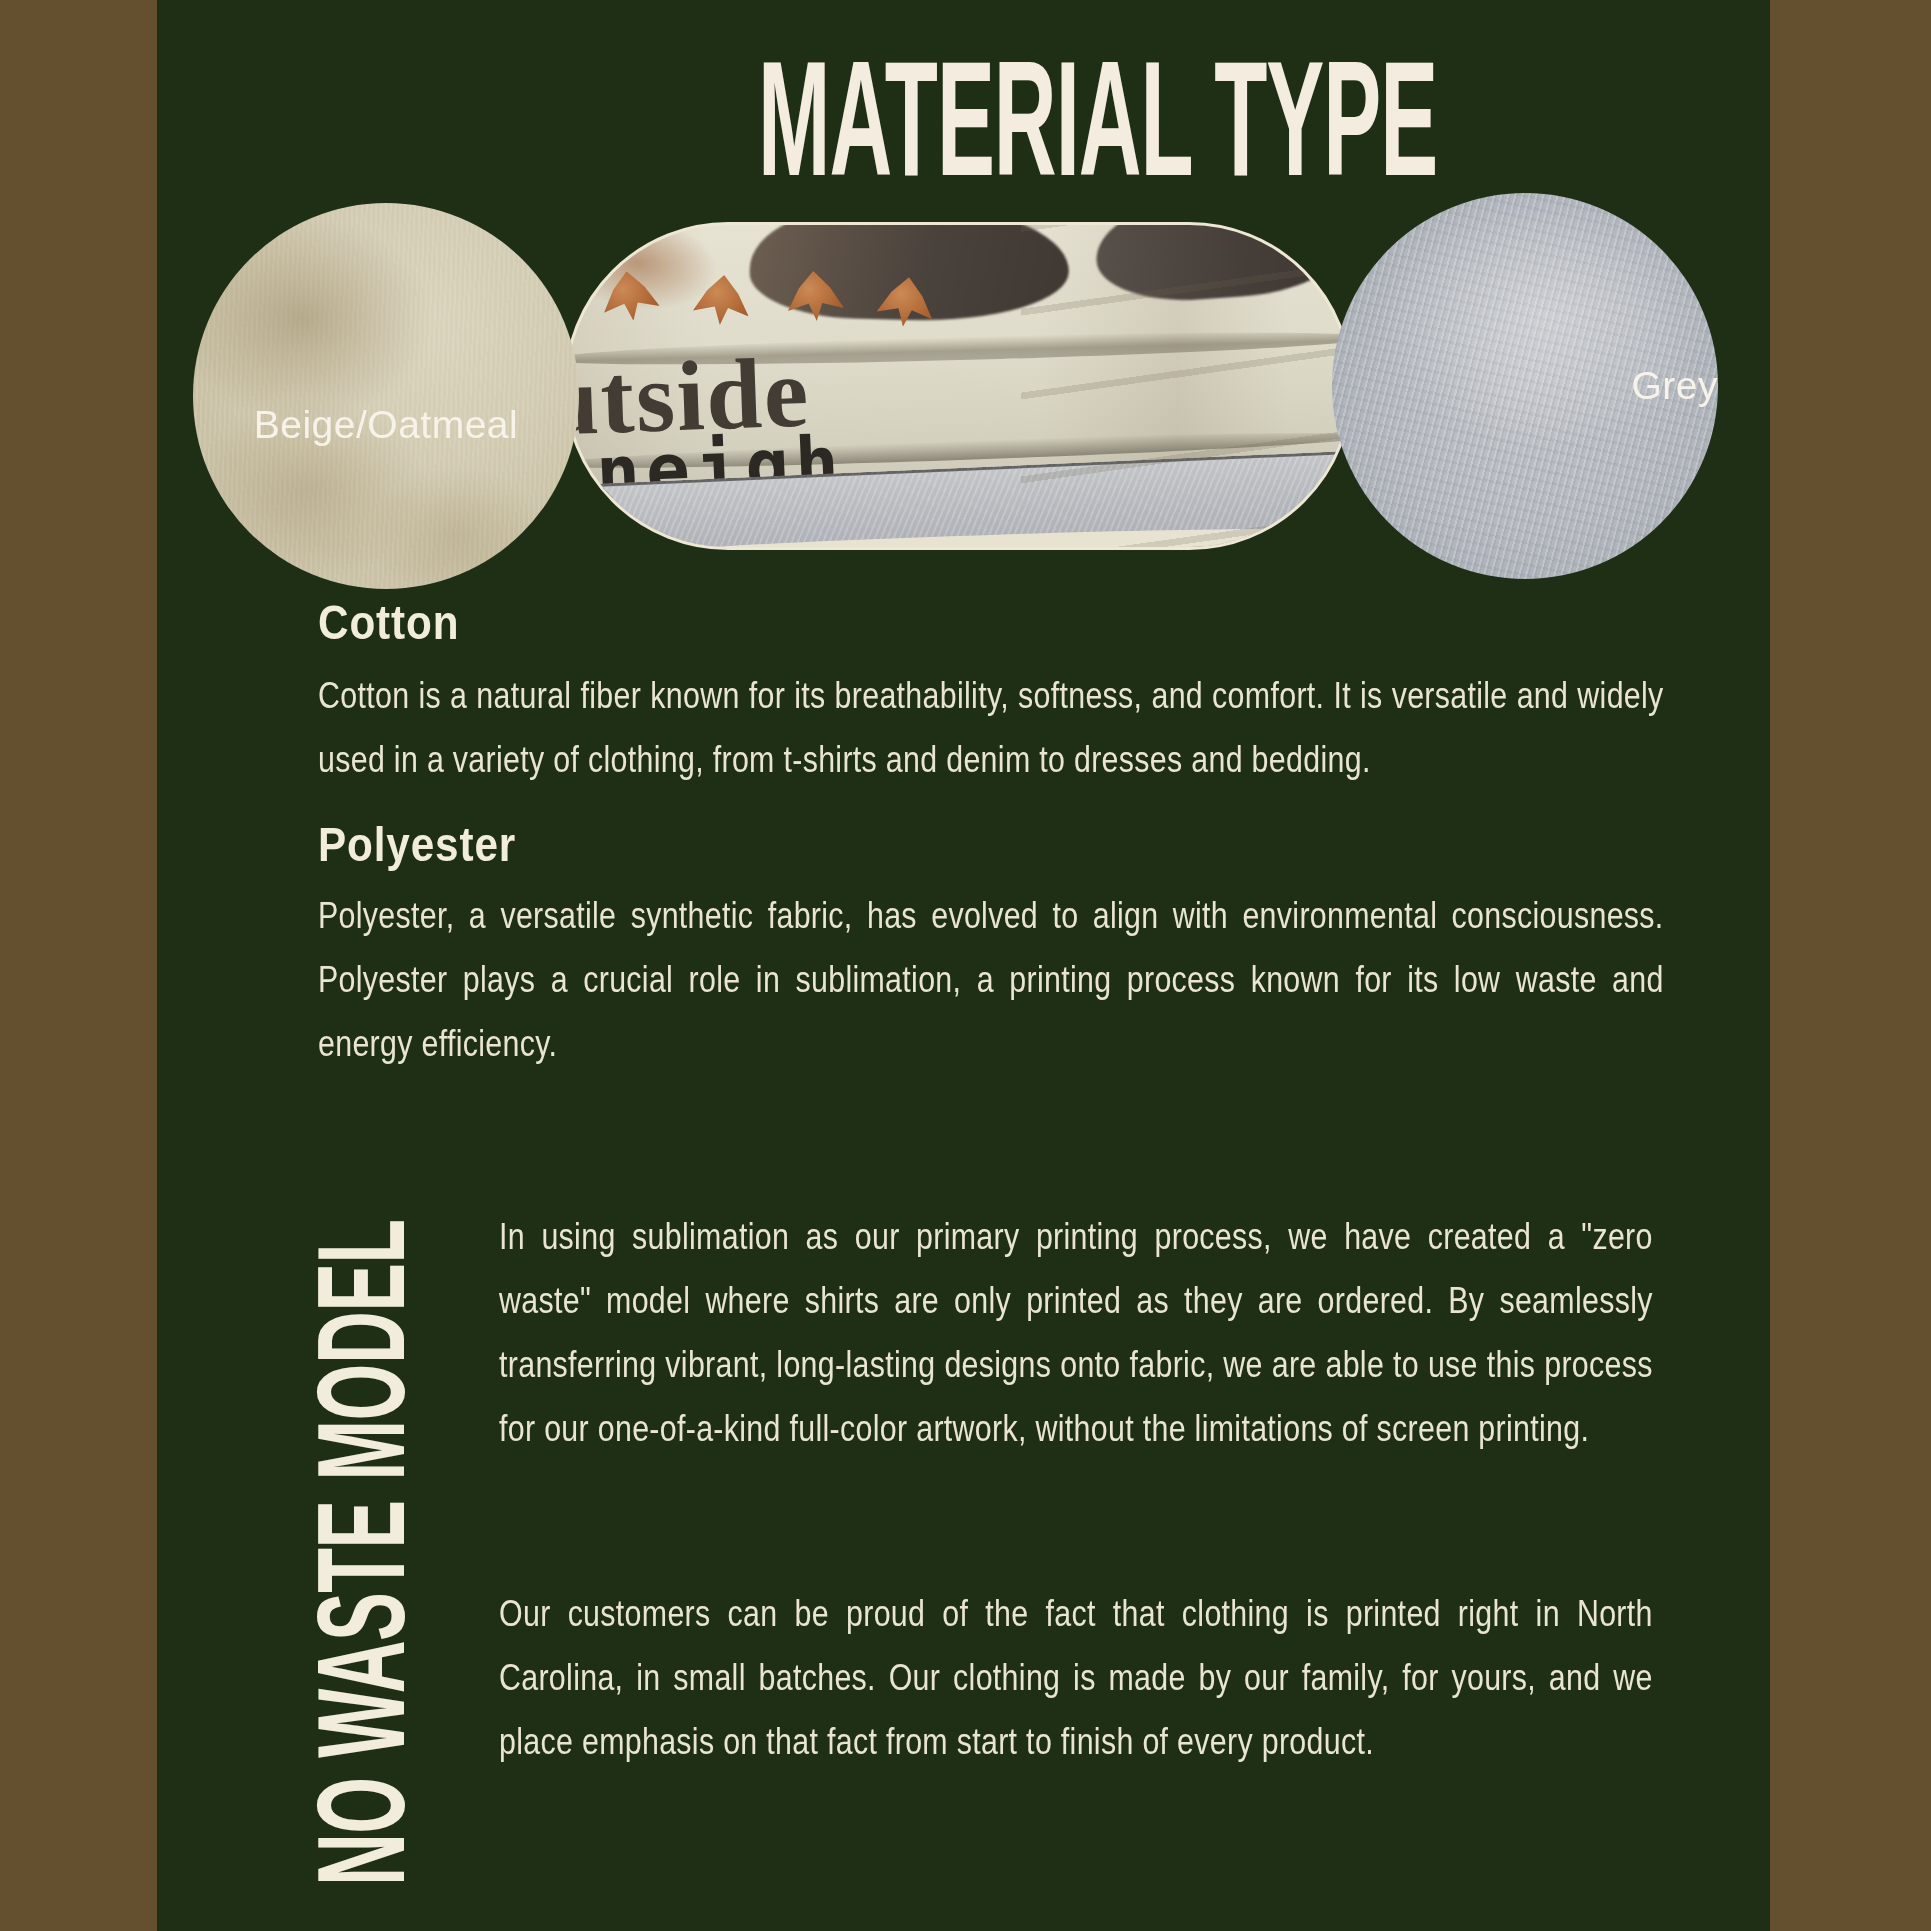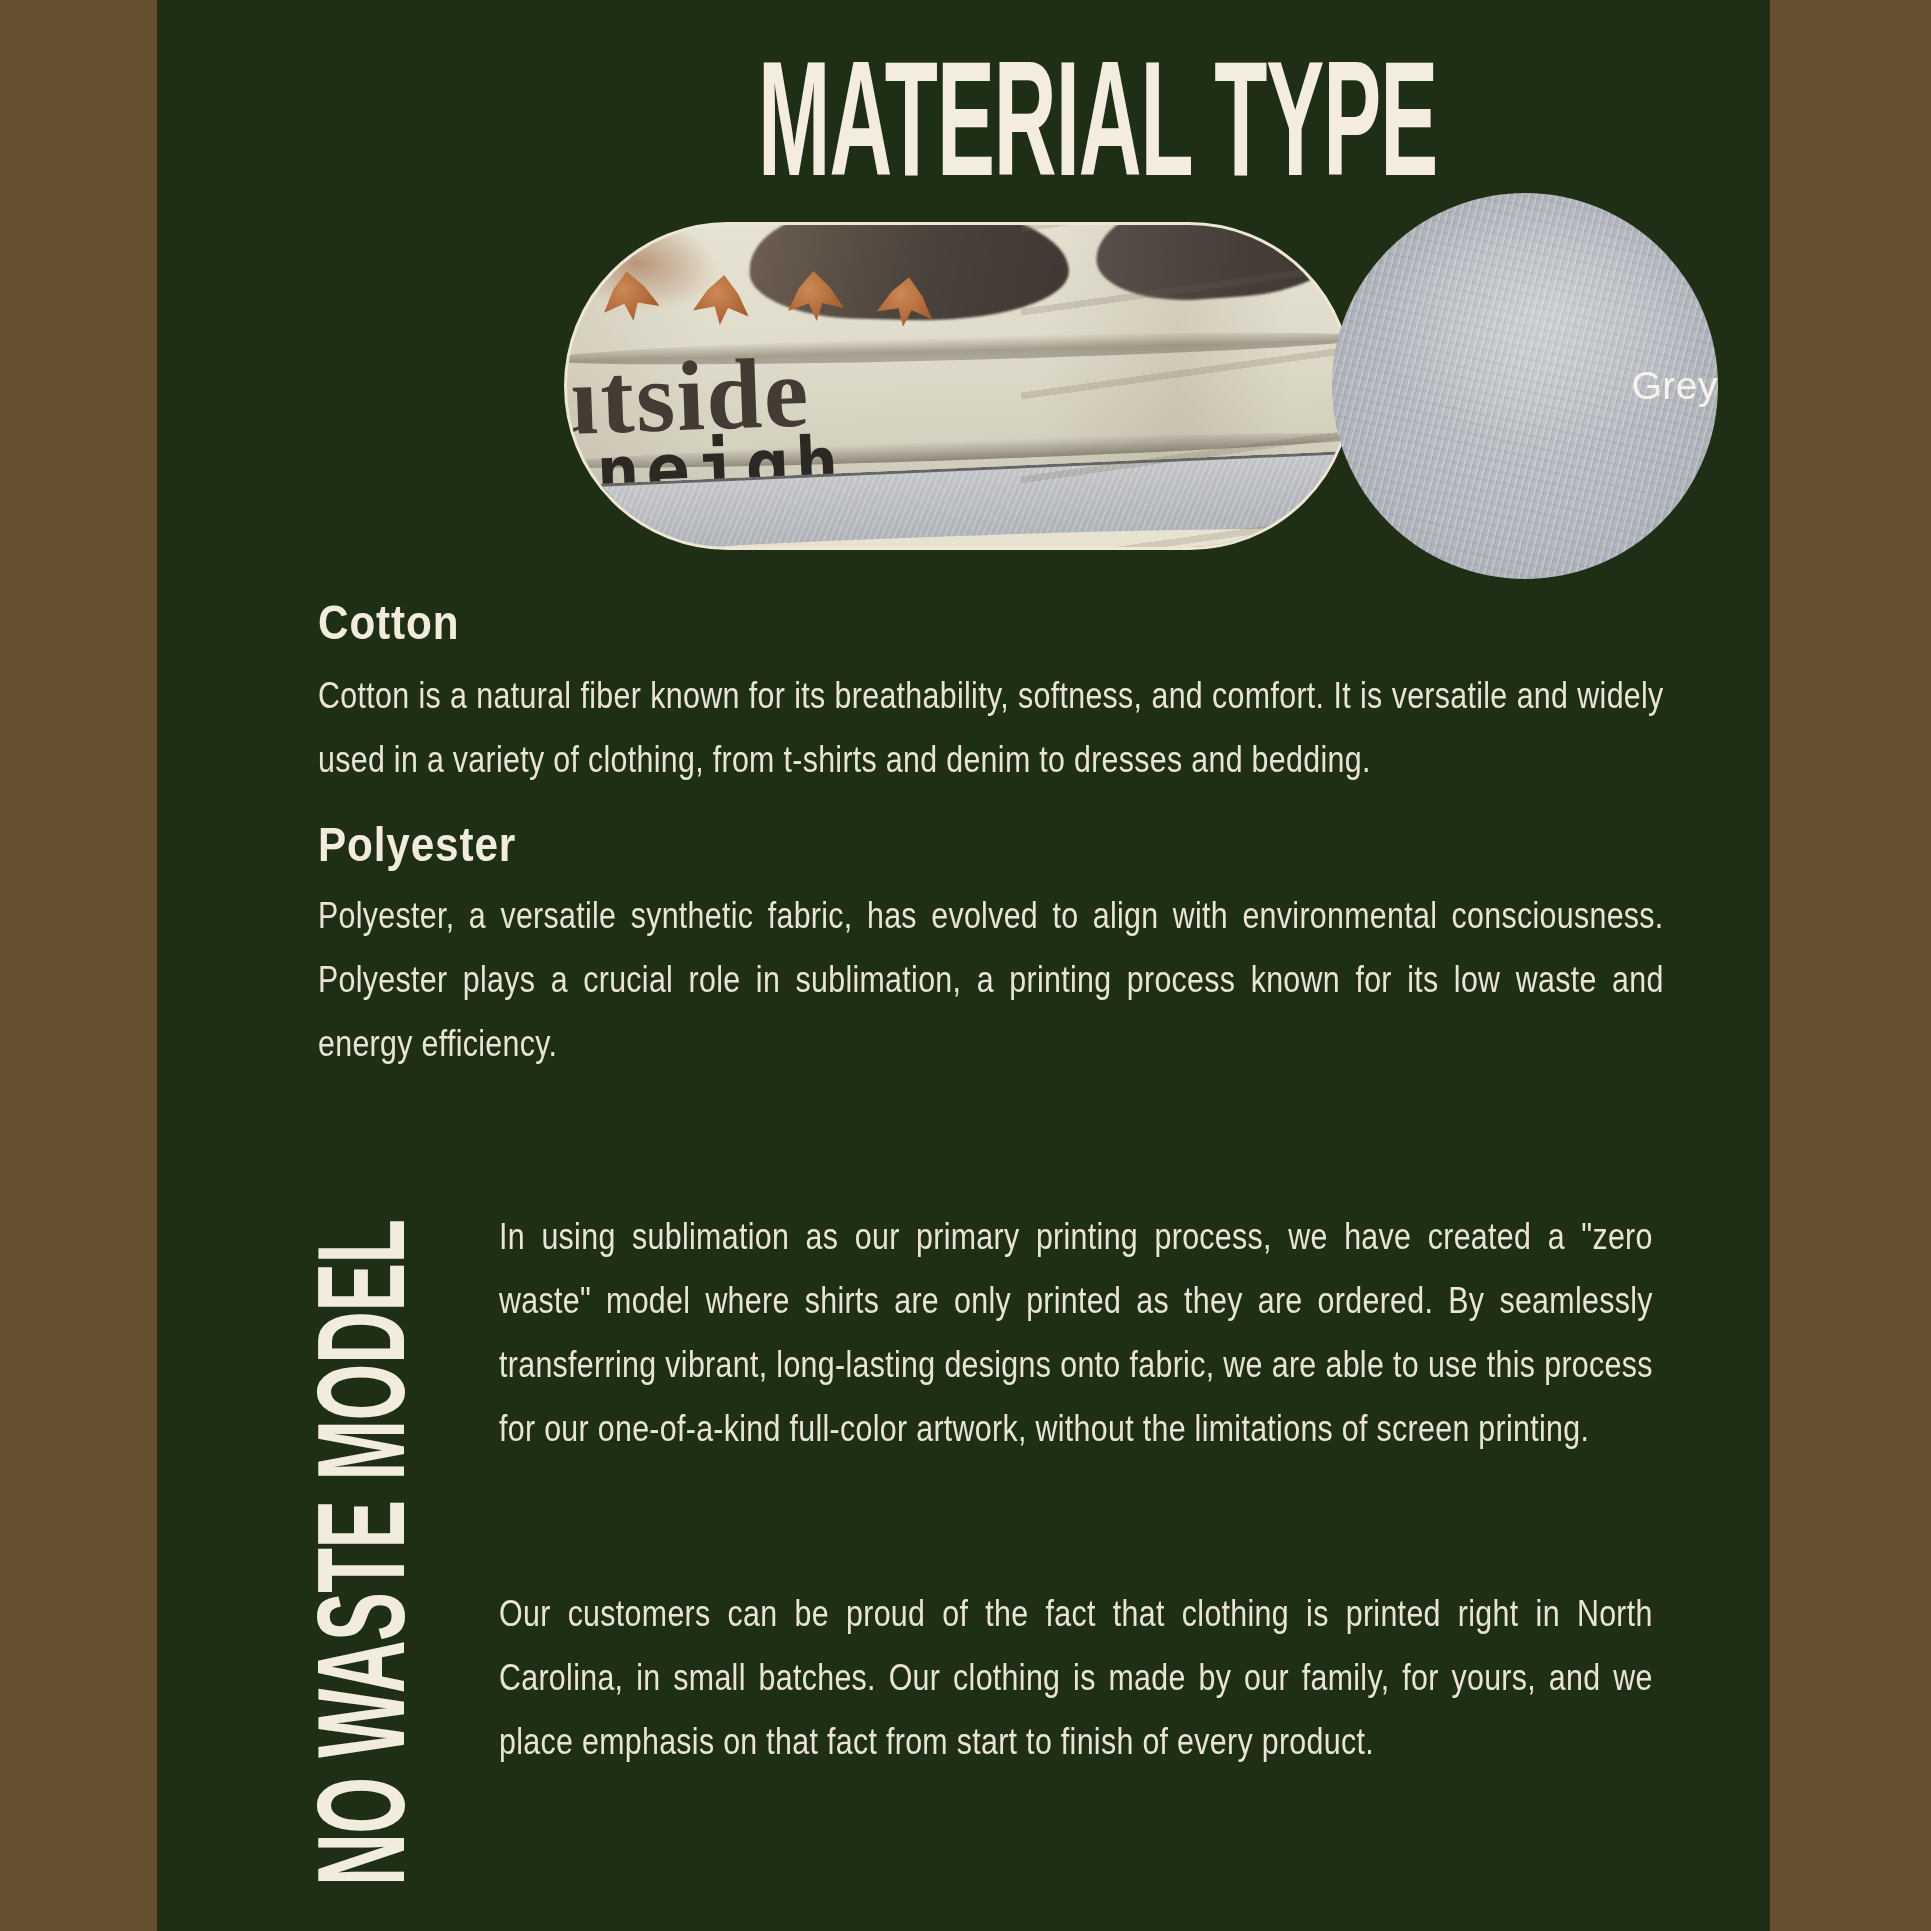--- a/index.html
+++ b/index.html
@@ -110,20 +110,23 @@
     <div class="p-foot f4"></div>
     <div class="p-shadow1"></div>
     <div class="p-utside">utside</div>
     <div class="p-shadow2"></div>
     <div class="p-neigh">neigh.</div>
     <div class="p-grey"></div>
     <div class="p-cream"></div>
     <div class="p-rfolds"></div>
   </div>
 
+  <div class="circle circle-beige">
+    <div class="swatch-label">Beige/Oatmeal</div>
+  </div>
   <div class="circle circle-grey">
     <div class="swatch-label">Grey</div>
   </div>
 
   <div class="h2 cotton">Cotton</div>
   <div class="body-copy cotton">Cotton is a natural fiber known for its breathability, softness, and comfort. It is versatile and widely used in a variety of clothing, from t-shirts and denim to dresses and bedding.</div>
 
   <div class="h2 poly">Polyester</div>
   <div class="body-copy poly">Polyester, a versatile synthetic fabric, has evolved to align with environmental consciousness. Polyester plays a crucial role in sublimation, a printing process known for its low waste and energy efficiency.</div>
 

